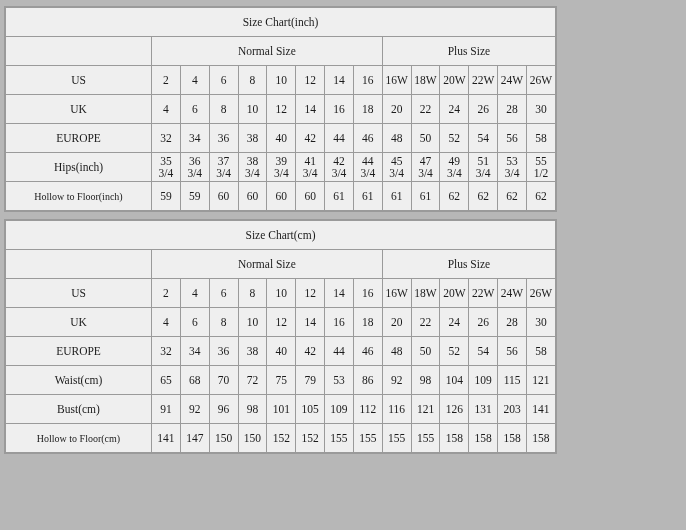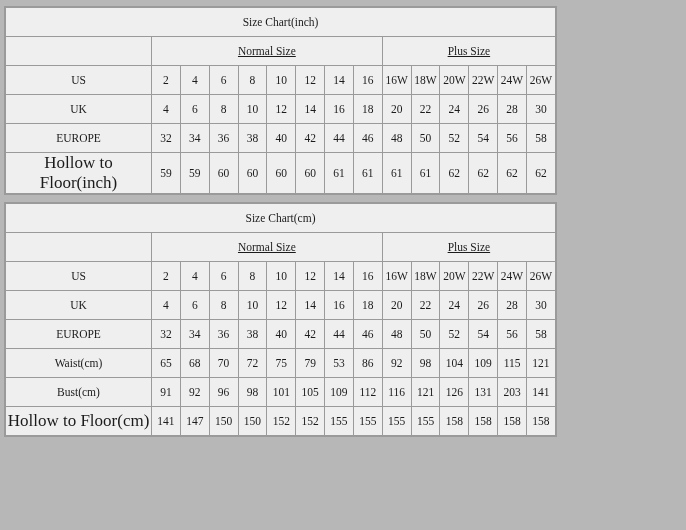--- a/index.html
+++ b/index.html
@@ -46,29 +46,28 @@
   td.title-cell {
     font-size: 14.5px;
     height: 25px;
     border-left: none;
     border-right: none;
     border-top: none;
   }
   td.group-cell {
     font-size: 14px;
     height: 25px;
-    text-decoration: underline;
   }
   td.rowlabel {
     font-size: 13px;
     width: 146px;
     text-align: center;
   }
   td.rowlabel.small {
-    font-size: 17px;
+    font-size: 10px;
   }
   td.blank {
     border-left: none;
     border-top: none;
   }
   .num {
     font-size: 11.5px;
   }
 </style>
 </head>
@@ -135,20 +134,37 @@
             <td class="num">44</td>
             <td class="num">46</td>
             <td class="num">48</td>
             <td class="num">50</td>
             <td class="num">52</td>
             <td class="num">54</td>
             <td class="num">56</td>
             <td class="num">58</td>
           </tr>
           <tr>
+            <td class="rowlabel">Hips(inch)</td>
+            <td class="num">35 3/4</td>
+            <td class="num">36 3/4</td>
+            <td class="num">37 3/4</td>
+            <td class="num">38 3/4</td>
+            <td class="num">39 3/4</td>
+            <td class="num">41 3/4</td>
+            <td class="num">42 3/4</td>
+            <td class="num">44 3/4</td>
+            <td class="num">45 3/4</td>
+            <td class="num">47 3/4</td>
+            <td class="num">49 3/4</td>
+            <td class="num">51 3/4</td>
+            <td class="num">53 3/4</td>
+            <td class="num">55 1/2</td>
+          </tr>
+          <tr>
             <td class="rowlabel small">Hollow to Floor(inch)</td>
             <td class="num">59</td>
             <td class="num">59</td>
             <td class="num">60</td>
             <td class="num">60</td>
             <td class="num">60</td>
             <td class="num">60</td>
             <td class="num">61</td>
             <td class="num">61</td>
             <td class="num">61</td>

